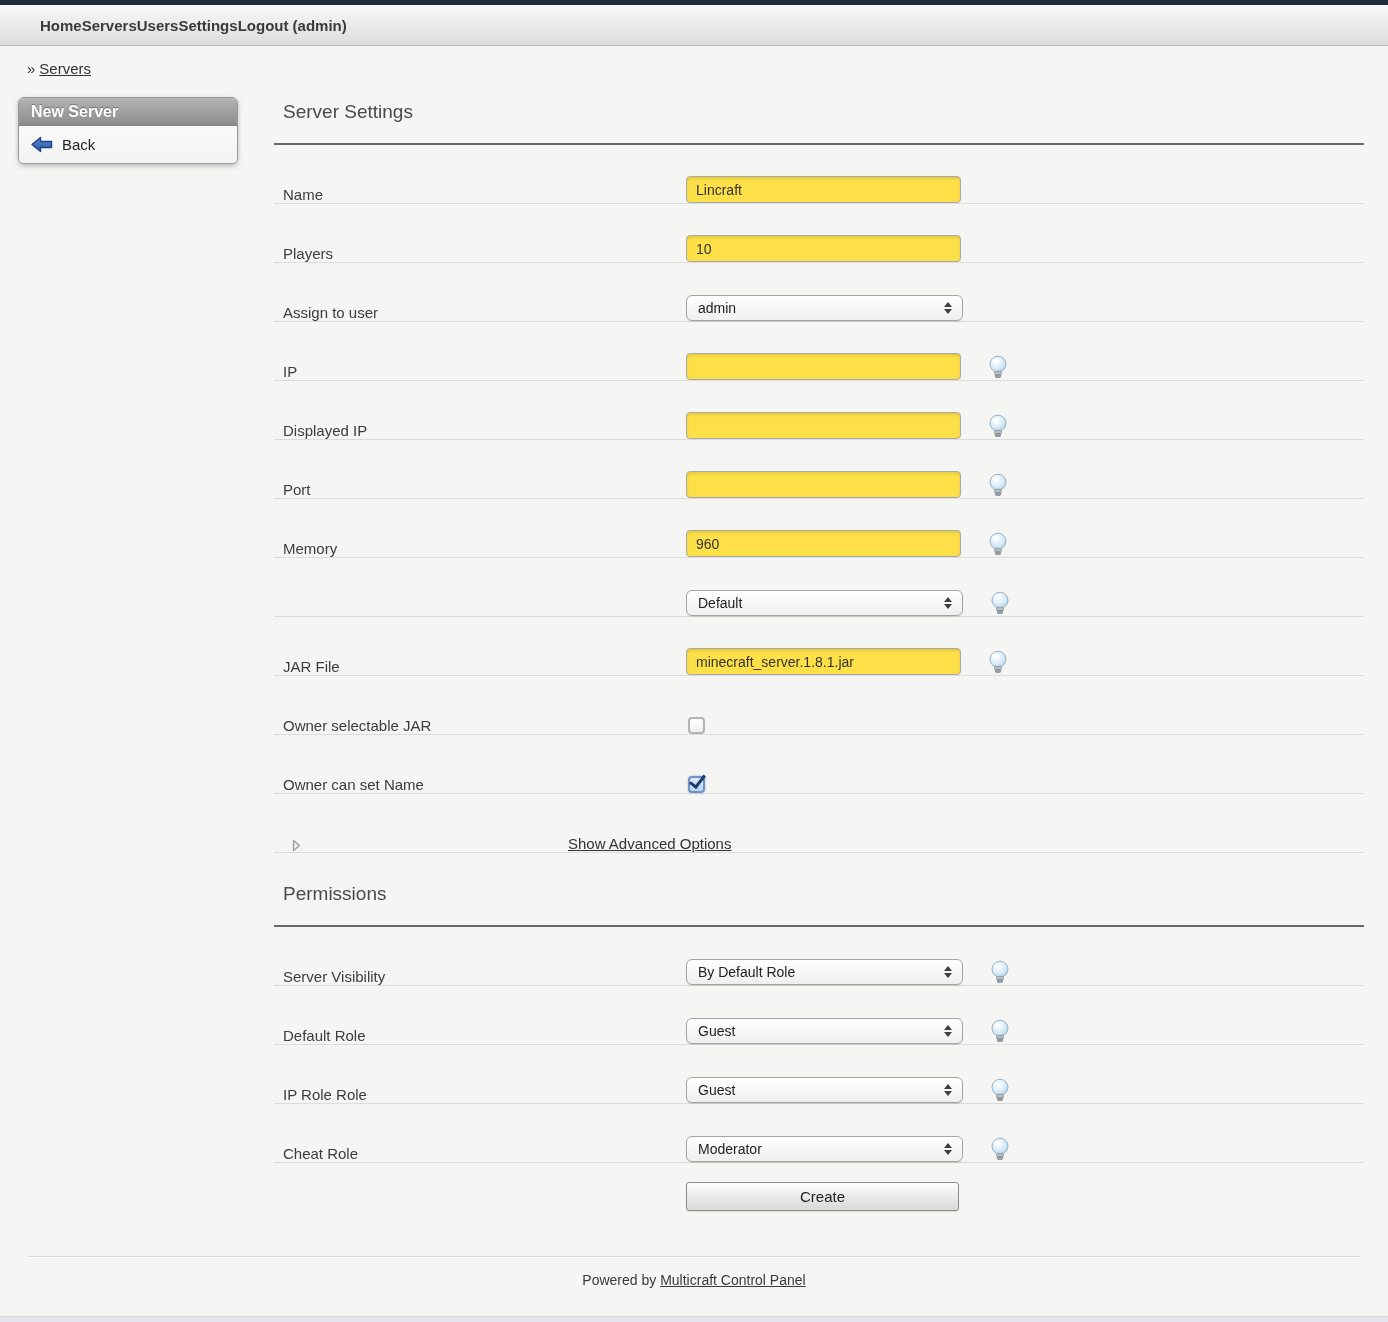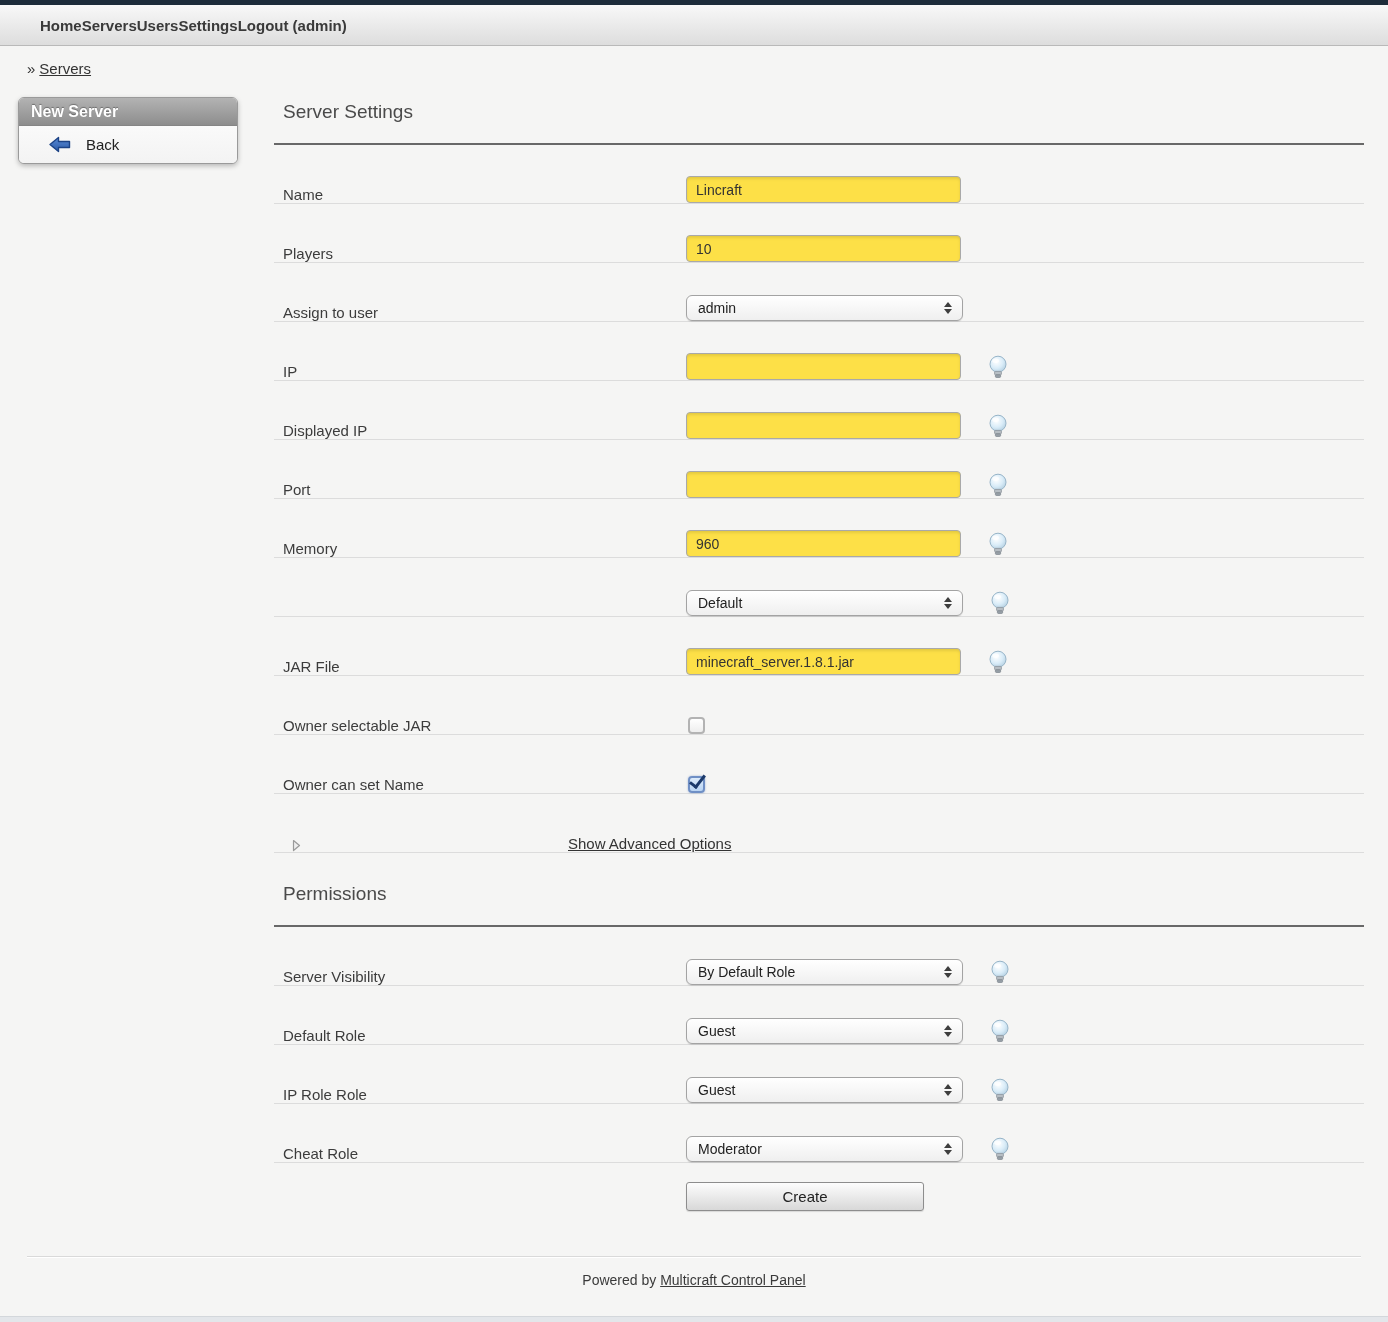--- a/index.html
+++ b/index.html
@@ -18,22 +18,22 @@
   .crumb-link { color:#333; text-decoration:underline; cursor:pointer; margin-left:4px; }
 
   
   .panel { position:absolute; left:18px; top:97px; width:220px; border:1px solid #9a9a9a;
            border-radius:6px; box-shadow:0 2px 5px rgba(0,0,0,0.25); background:#fcfcfc; }
   .panel-header { height:28px; line-height:28px; padding-left:12px; font-size:16px; font-weight:bold;
                   color:#ffffff; text-shadow:0 -1px 1px rgba(0,0,0,0.35);
                   background:linear-gradient(#b3b3b3,#8d8d8d); border-radius:5px 5px 0 0;
                   border-bottom:1px solid #858585; }
   .panel-body { padding:8px 0; background:linear-gradient(#fafafa,#f3f3f3); border-radius:0 0 5px 5px; }
-  .back-link { display:flex; align-items:center; gap:15px; padding:2px 12px; font-size:15px; color:#222;
-               text-decoration:none; cursor:pointer;margin-left:18px; }
+  .back-link { display:flex; align-items:center; gap:9px; padding:2px 12px; font-size:15px; color:#222;
+               text-decoration:none; cursor:pointer; }
 
   
   .content { margin:0 24px 0 274px; }
   .section-heading { font-size:19px; font-weight:normal; color:#4a4a4a; padding:24px 0 20px 9px; }
   .section-heading.perm { padding-top:30px; }
   .section-rule { border-top:2px solid #686868; }
 
   .row { display:flex; align-items:flex-end; min-height:59px; border-bottom:1px solid #dcdcdc; }
   .row-label { width:412px; padding-left:9px; font-size:15px; color:#3c3c3c; }
   .row-control { display:flex; align-items:center; }
@@ -58,21 +58,21 @@
               border-radius:4px; background:linear-gradient(#ffffff,#eeeeee); cursor:pointer; }
   .checkbox.checked { border-color:#6f8fc5; background:linear-gradient(#dcebfb,#b9d4f3);
                       box-shadow:0 0 2px rgba(70,110,180,0.5); }
   .checkbox.checked::after { content:""; position:absolute; left:3px; top:-6px; width:6px; height:13px;
                       border-right:3px solid #1c3a6b; border-bottom:3px solid #1c3a6b; transform:rotate(38deg); }
 
   .disclosure { margin-left:18px; display:inline-flex; }
   .adv-link { margin-left:267px; font-size:15px; color:#333; text-decoration:underline; cursor:pointer; }
 
   .create-row { padding:19px 0 18px 0; }
-  .create-btn { width:238px; height:29px; margin-left:412px; border:1px solid #8d8d8d; border-radius:3px;
+  .create-btn { width:273px; height:29px; margin-left:412px; border:1px solid #8d8d8d; border-radius:3px;
                 background:linear-gradient(#fdfdfd,#d8d8d8); font-family:inherit; font-size:15px;
                 color:#222; cursor:pointer; box-shadow:0 1px 1px rgba(0,0,0,0.12); }
 
   
   .footer-rule { margin:27px 27px 0 27px; border:none; border-top:1px solid #d9d9d9;
                  box-shadow:0 1px 0 #ffffff; }
   .footer { margin-top:15px; text-align:center; font-size:14px; color:#3a3a3a; }
   .footer a { color:#3a3a3a; text-decoration:underline; cursor:pointer; }
 
   .bottomstrip { position:absolute; left:0; bottom:0; width:100%; height:6px; background:#e3e6ea;

